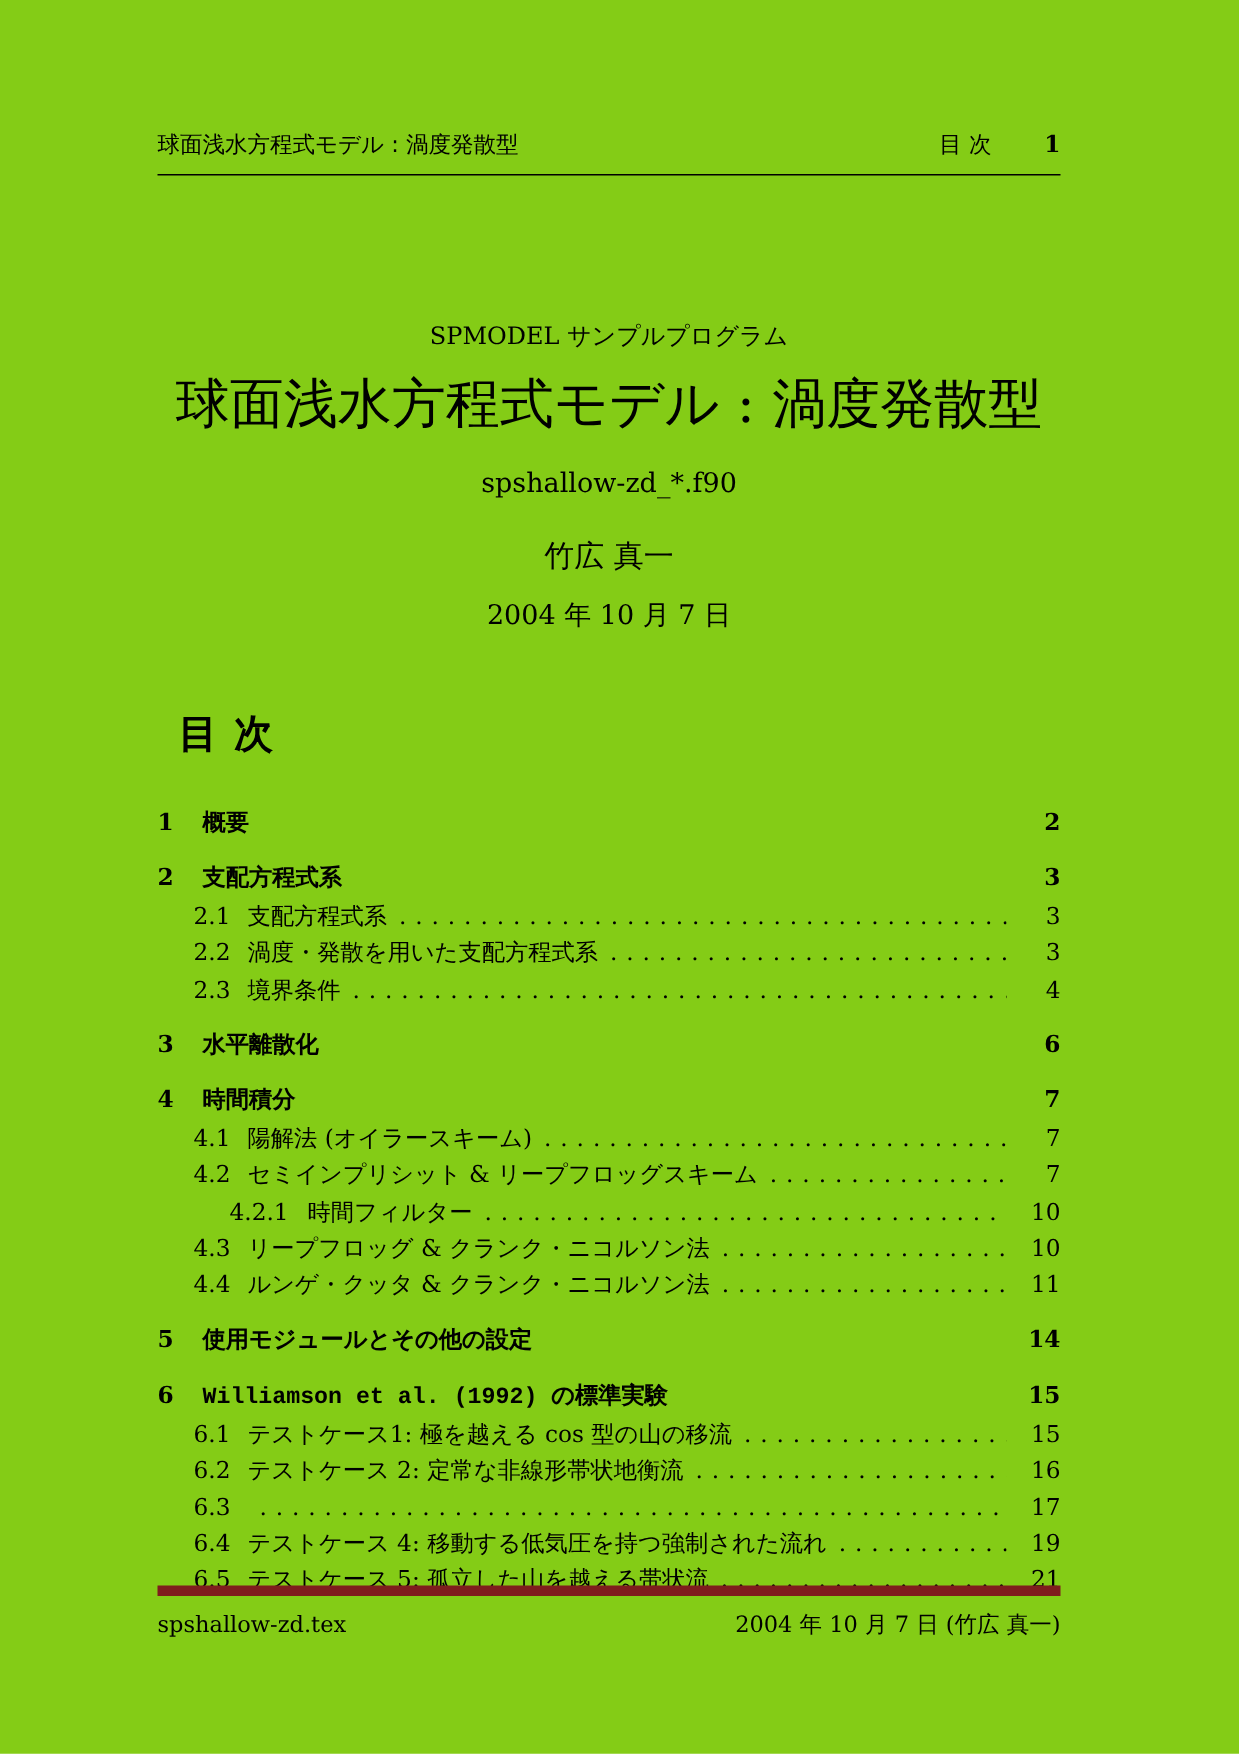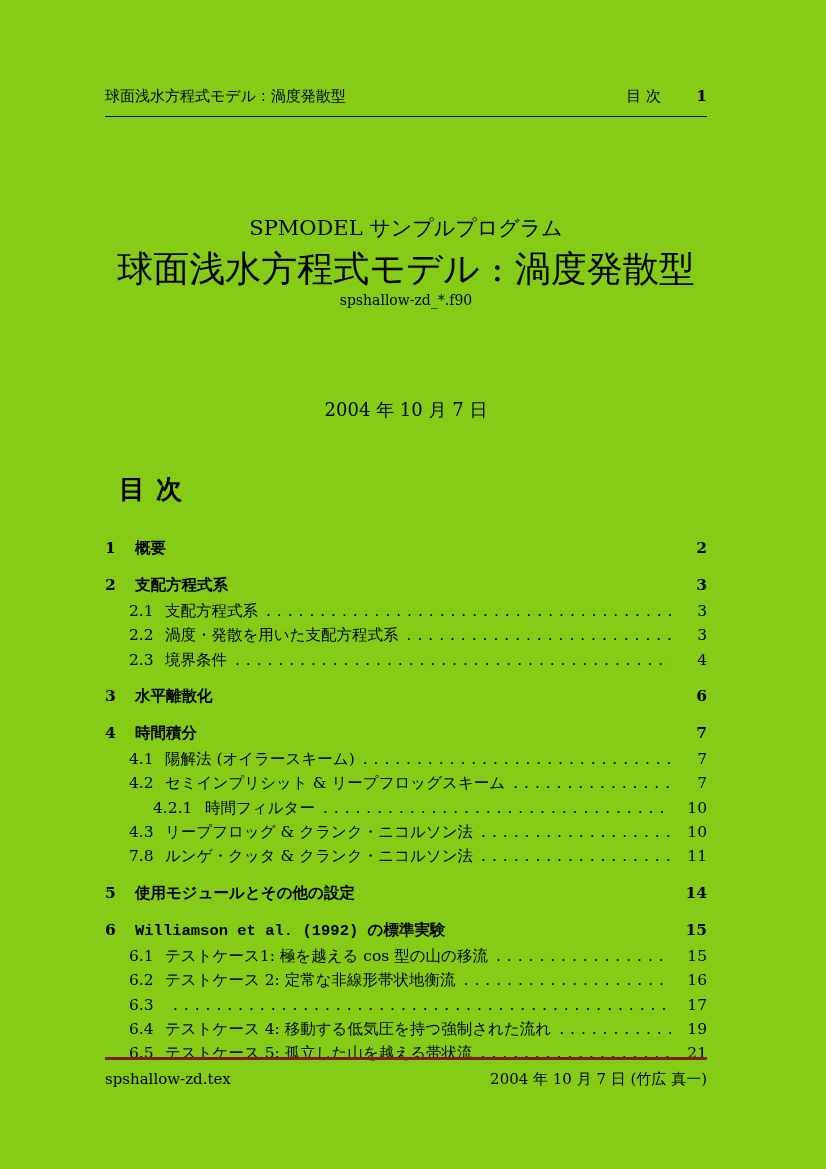--- a/index.html
+++ b/index.html
@@ -23,23 +23,23 @@
     display: flex; align-items: baseline;
     border-bottom: 1px solid #000;
     padding-bottom: 10px;
   }
   .header .run  { flex: 1 1 auto; font-family: "DejaVu Sans", sans-serif; font-size: 15px; }
   .header .mark { font-family: "DejaVu Sans", sans-serif; font-size: 15px; }
   .header .pnum { width: 46px; text-align: right; font-weight: bold; font-size: 15.5px; }
 
   
   .cline { position: absolute; left: 105px; width: 602px; text-align: center; white-space: nowrap; }
-  .series   { top: 214px; font-size: 21px; }
+  .series   { top: 214px; font-size: 16px; }
   .doctitle { top: 245px; font-size: 36px; }
-  .filename { top: 292px; font-size: 14px; }
+  .filename { top: 312px; font-size: 18px; }
   .author   { top: 357px; font-size: 20px; }
   .docdate  { top: 398px; font-size: 18px; }
 
   
   .toc-heading {
     position: absolute; top: 472px; left: 119px;
     font-family: "DejaVu Sans", sans-serif;
     font-weight: bold; font-size: 26px; letter-spacing: 1px;
   }
   .toc {
@@ -60,40 +60,41 @@
   .l1 .t { font-family: Liberation Mono, monospace; }
   .l1 .num { width: 30px; }
   .l2 { padding-left: 24px; }
   .l2 .num { width: 36px; }
   .l3 { padding-left: 48px; }
   .l3 .num { width: 52px; }
 
   
   .footer {
     position: absolute; top: 1057px; left: 105px; width: 602px;
-    border-top: 3px solid #7f1d1d;
+    border-top: 7px solid #7f1d1d;
     padding-top: 10px;
     display: flex; justify-content: space-between; align-items: baseline;
     font-size: 15px;
   }
 </style>
 </head>
 <body>
 
 <div class="page">
 
   <div class="header">
     <span class="run">球面浅水方程式モデル : 渦度発散型</span>
     <span class="mark">目 次</span>
     <span class="pnum">1</span>
   </div>
 
   <div class="cline series">SPMODEL サンプルプログラム</div>
   <div class="cline doctitle">球面浅水方程式モデル : 渦度発散型</div>
   <div class="cline filename">spshallow-zd_*.f90</div>
+  <div class="cline author">竹広 真一</div>
   <div class="cline docdate">2004 年 10 月 7 日</div>
 
   <div class="toc-heading">目 次</div>
 
   <div class="toc">
       <div class="row l1">
     <span class="num">1</span>
     <span class="t">概要</span>
     <span class="fill"></span>
     <span class="pg">2</span>
@@ -152,21 +153,21 @@
     <span class="fill">. . . . . . . . . . . . . . . . . . . . . . . . . . . . . . . . . . . . . . . . . . . . . . . . . . . . . . . . . . . . . . . . . . . . . . . . . . . . . . . . </span>
     <span class="pg">10</span>
   </div>
       <div class="row l2">
     <span class="num">4.3</span>
     <span class="t">リープフロッグ &amp; クランク・ニコルソン法</span>
     <span class="fill">. . . . . . . . . . . . . . . . . . . . . . . . . . . . . . . . . . . . . . . . . . . . . . . . . . . . . . . . . . . . . . . . . . . . . . . . . . . . . . . . </span>
     <span class="pg">10</span>
   </div>
       <div class="row l2">
-    <span class="num">7.8</span>
+    <span class="num">4.4</span>
     <span class="t">ルンゲ・クッタ &amp; クランク・ニコルソン法</span>
     <span class="fill">. . . . . . . . . . . . . . . . . . . . . . . . . . . . . . . . . . . . . . . . . . . . . . . . . . . . . . . . . . . . . . . . . . . . . . . . . . . . . . . . </span>
     <span class="pg">11</span>
   </div>
       <div class="row l1">
     <span class="num">5</span>
     <span class="t">使用モジュールとその他の設定</span>
     <span class="fill"></span>
     <span class="pg">14</span>
   </div>

